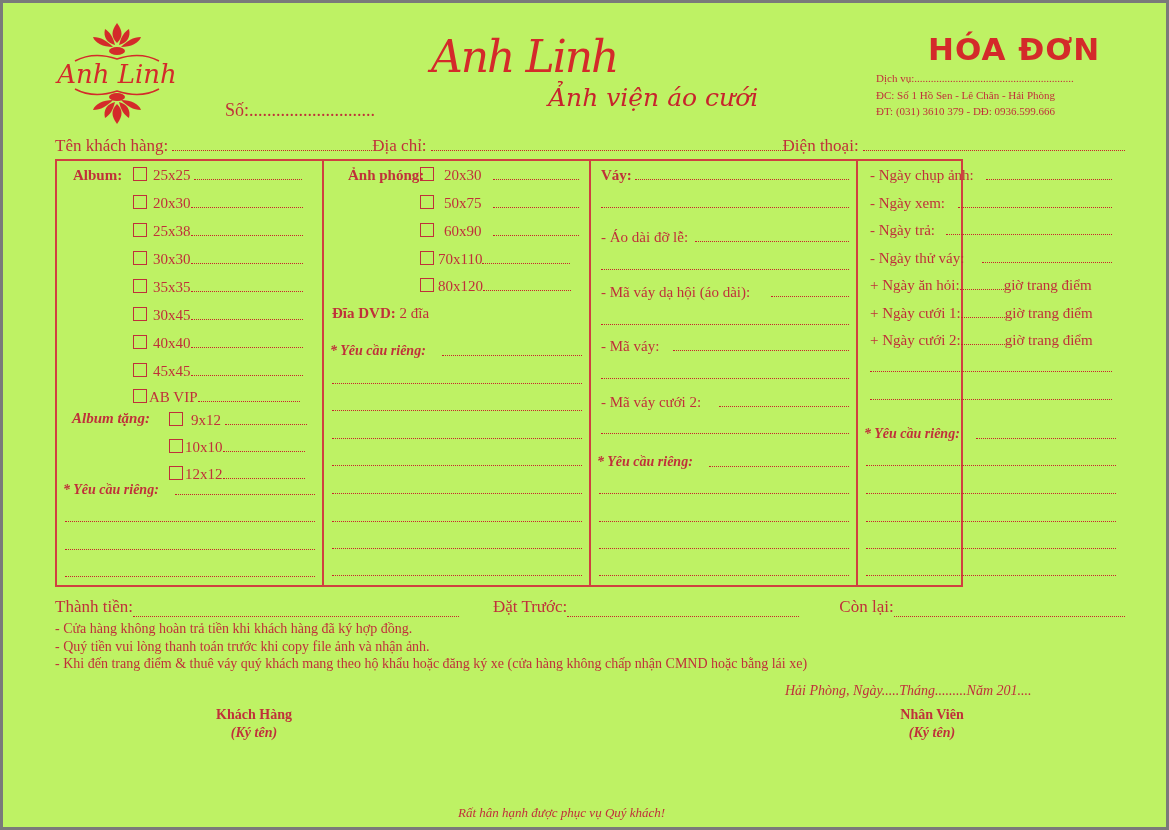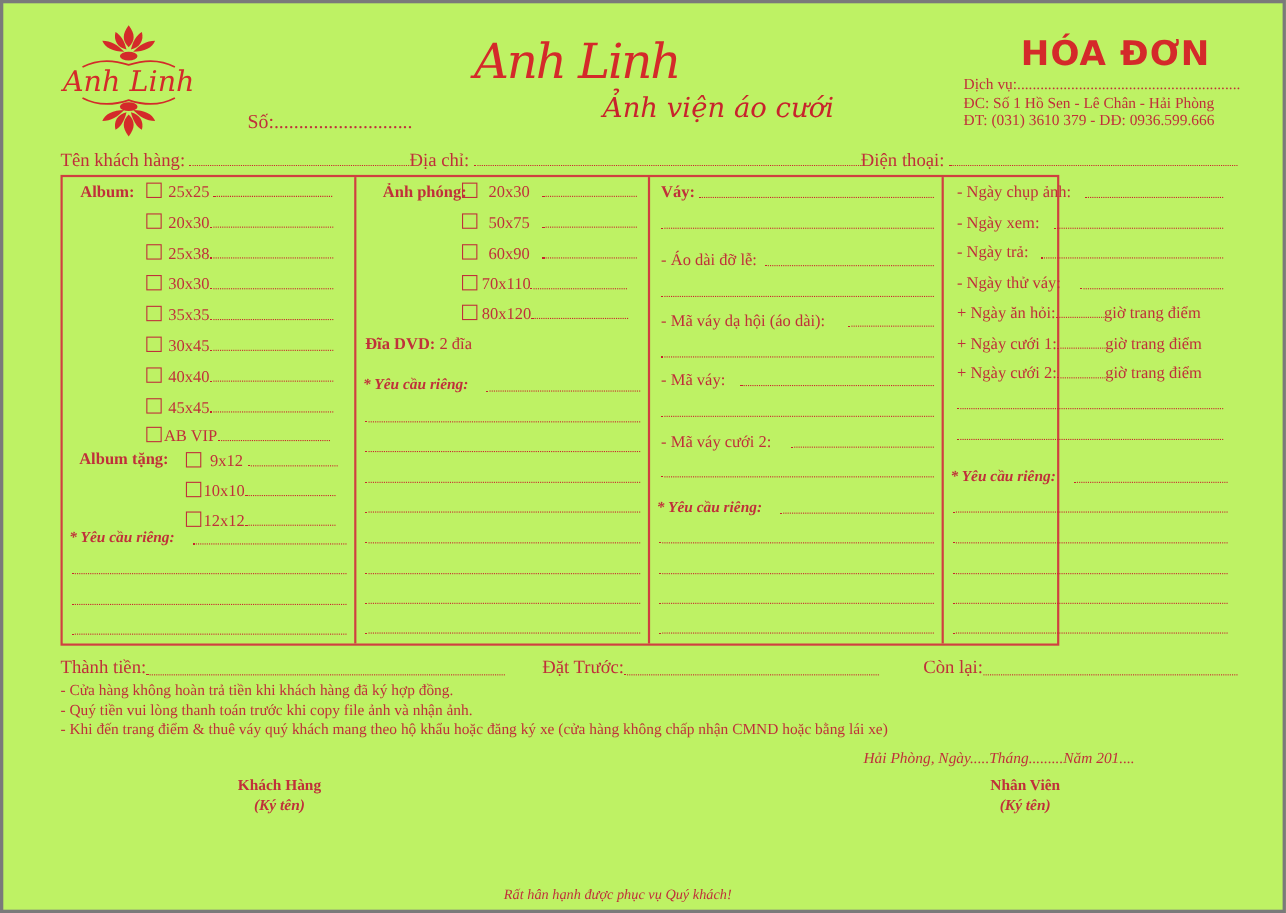--- a/index.html
+++ b/index.html
@@ -12,21 +12,21 @@
   .page {
     position:absolute; left:3px; top:3px; width:1163px; height:824px;
     background:#bef264;
   }
   .abs { position:absolute; }
   .logo-left { left:32px; top:18px; width:165px; height:105px; }
   .so { left:222px; top:97px; font-size:18px; color:#c0303a; }
   .brand-script { left:428px; top:28px; font-family:"DejaVu Serif", serif; font-style:italic; font-size:44px; color:#d42a2a; letter-spacing:-2px; }
   .brand-sub { left:545px; top:80px; font-family:"DejaVu Serif", serif; font-style:italic; font-size:25px; color:#c8232c; }
   .title { left:925px; top:28px; font-family:"DejaVu Sans", sans-serif; font-weight:bold; font-size:31px; color:#d42a2a; letter-spacing:1px; }
-  .contact { left:873px; top:67px; font-size:14px; line-height:16.5px; color:#c0303a; }
+  .contact { left:873px; top:67px; font-size:11px; line-height:16.5px; color:#c0303a; }
   .custline { left:52px; top:133px; width:1070px; font-size:17px; color:#c0303a; white-space:nowrap; }
   .grid {
     position:absolute; left:52px; top:156px; width:908px; height:428px;
     border:2px solid #d04040; box-sizing:border-box; display:flex;
   }
   .col { position:relative; height:100%; box-sizing:border-box; border-right:2px solid #d04040; font-size:15px; color:#c0303a; }
   .col:last-child { border-right:none; }
   .c1 { width:267px; } .c2 { width:267px; } .c3 { width:267px; } .c4 { flex:1; }
   .row { position:absolute; white-space:nowrap; line-height:18px; }
   .dots { display:inline-block; border-bottom:1px dotted #c8232c; vertical-align:baseline; height:12px; }
@@ -96,21 +96,21 @@
       <div class="row bold" style="left:16px;top:5px;">Album:</div>
       <div class="row" style="left:76px;top:5px;"><span class="cb"></span><span>25x25</span> <span class="dots" style="width:108px;"></span></div>
       <div class="row" style="left:76px;top:33px;"><span class="cb"></span><span>20x30</span><span class="dots" style="width:112px;"></span></div>
       <div class="row" style="left:76px;top:61px;"><span class="cb"></span><span>25x38</span><span class="dots" style="width:112px;"></span></div>
       <div class="row" style="left:76px;top:89px;"><span class="cb"></span><span>30x30</span><span class="dots" style="width:112px;"></span></div>
       <div class="row" style="left:76px;top:117px;"><span class="cb"></span><span>35x35</span><span class="dots" style="width:112px;"></span></div>
       <div class="row" style="left:76px;top:145px;"><span class="cb"></span><span>30x45</span><span class="dots" style="width:112px;"></span></div>
       <div class="row" style="left:76px;top:173px;"><span class="cb"></span><span>40x40</span><span class="dots" style="width:112px;"></span></div>
       <div class="row" style="left:76px;top:201px;"><span class="cb"></span><span>45x45</span><span class="dots" style="width:112px;"></span></div>
       <div class="row" style="left:76px;top:227px;"><span class="cb" style="margin-right:2px;"></span><span>AB VIP</span><span class="dots" style="width:102px;"></span></div>
-      <div class="row bold" style="left:15px;top:248px;">Album tặng:</div>
+      <div class="row bold" style="left:15px;top:248px;font-style:italic;">Album tặng:</div>
       <div class="row" style="left:112px;top:250px;"><span class="cb" style="margin-right:8px;"></span><span>9x12</span> <span class="dots" style="width:82px;"></span></div>
       <div class="row" style="left:112px;top:277px;"><span class="cb" style="margin-right:2px;"></span><span>10x10</span><span class="dots" style="width:82px;"></span></div>
       <div class="row" style="left:112px;top:304px;"><span class="cb" style="margin-right:2px;"></span><span>12x12</span><span class="dots" style="width:82px;"></span></div>
       <div class="row ital" style="left:6px;top:320px;font-size:14px;">* Yêu cầu riêng:</div>
       <div class="dline" style="left:118px;width:140px;top:333px;"></div>
       <div class="dline" style="left:8px;width:250px;top:360px;"></div>
       <div class="dline" style="left:8px;width:250px;top:388px;"></div>
       <div class="dline" style="left:8px;width:250px;top:415px;"></div>
     </div>
 
@@ -175,21 +175,21 @@
       <div class="row ital" style="left:6px;top:264px;font-size:14px;">* Yêu cầu riêng:</div>
       <div class="dline" style="left:118px;width:140px;top:277px;"></div>
       <div class="dline" style="left:8px;width:250px;top:304px;"></div>
       <div class="dline" style="left:8px;width:250px;top:332px;"></div>
       <div class="dline" style="left:8px;width:250px;top:360px;"></div>
       <div class="dline" style="left:8px;width:250px;top:387px;"></div>
       <div class="dline" style="left:8px;width:250px;top:414px;"></div>
     </div>
   </div>
 
-  <div class="abs totals" style="display:flex;align-items:center;white-space:nowrap;">
+  <div class="abs totals" style="display:flex;align-items:flex-end;white-space:nowrap;">
     <span>Thành tiền:</span>
     <span class="dots" style="width:326px;"></span>
     <span style="margin-left:34px;">Đặt Trước:</span>
     <span class="dots" style="width:232px;"></span>
     <span style="margin-left:40px;">Còn lại:</span>
     <span class="dots" style="flex:1;"></span>
   </div>
 
   <div class="abs notes">
     <div>- Cửa hàng không hoàn trả tiền khi khách hàng đã ký hợp đồng.</div>

